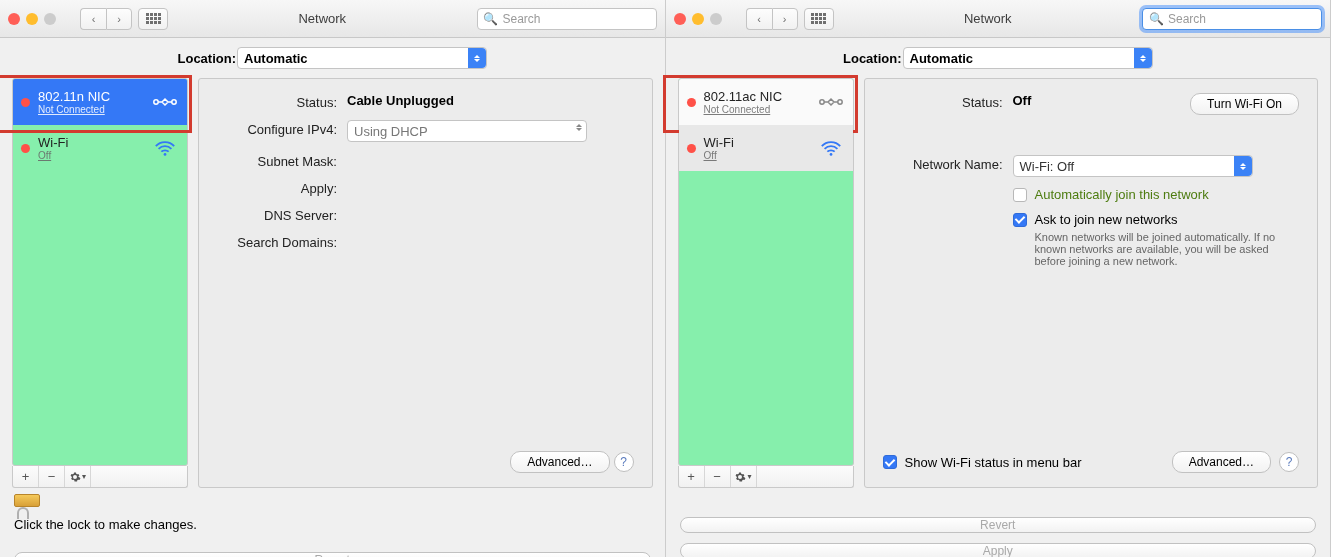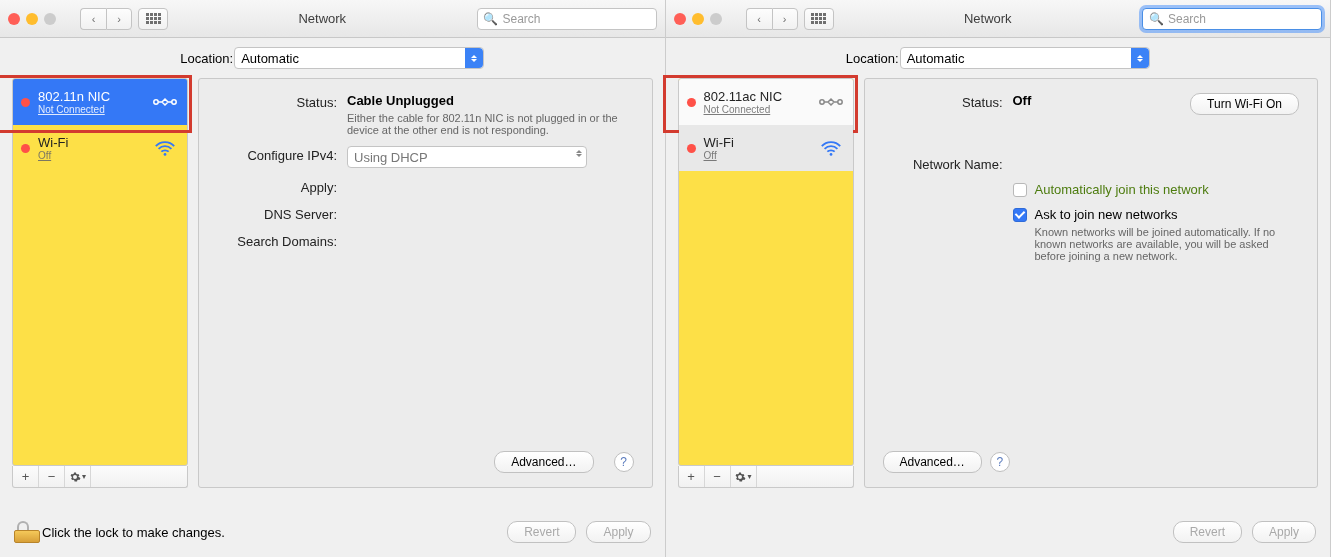--- a/index.html
+++ b/index.html
@@ -13,28 +13,28 @@
 .segbtn { width: 26px; height: 22px; border:1px solid #c4c4c4; background:linear-gradient(#fdfdfd,#f1f1f1); display:flex;align-items:center;justify-content:center; color:#6f6f6f; font-size:11px;}
 .segbtn:first-child{border-radius:4px 0 0 4px; border-right:none;}
 .segbtn:last-child{border-radius:0 4px 4px 0;}
 .gridbtn { width:30px; height:22px; border:1px solid #c4c4c4; background:linear-gradient(#fdfdfd,#f1f1f1); border-radius:4px; display:flex;align-items:center;justify-content:center;}
 .gridicon{display:grid;grid-template-columns:repeat(4,3px);grid-template-rows:repeat(3,3px);gap:1px;}
 .gridicon span{background:#6f6f6f;}
 .title { flex:1; text-align:center; font-size:13px; color:#3d3d3d;}
 .search { width:180px; height:22px; border:1px solid #c4c4c4; border-radius:4px; background:#fff; display:flex; align-items:center; padding:0 6px; gap:4px; color:#9a9a9a; font-size:12px;}
 .search.focused{box-shadow:0 0 0 3px rgba(64,139,252,0.5); border-color:#4a8fe6;}
 .spacer8{width:8px;}
-.locrow { height:40px; display:flex; align-items:center; justify-content:center; gap:1px; font-size:13px; }
+.locrow { height:40px; display:flex; align-items:center; justify-content:center; gap:1px; font-size:13px;font-weight:bold; }
 .locsel { width:250px; height:22px; border:1px solid #c4c4c4; border-radius:4px; background:#fff; display:flex; align-items:center; padding:0 6px; font-size:13px; position:relative;}
 .selcap { position:absolute; right:0; top:0; bottom:0; width:18px; background:#3b82f6; border-radius:0 4px 4px 0; display:flex; flex-direction:column; align-items:center; justify-content:center;}
 .selcap::before{content:"";border-left:3px solid transparent;border-right:3px solid transparent;border-bottom:3px solid #fff; margin-bottom:1px;}
 .selcap::after{content:"";border-left:3px solid transparent;border-right:3px solid transparent;border-top:3px solid #fff;}
 .body { flex:1; display:flex; padding: 0 12px 0 12px; gap:10px;}
 .sidewrap{display:flex;flex-direction:column; width:176px;}
-.sidebar { width:176px; border:1px solid #c9c9c9; background:#fde047; border-radius:3px; height:388px; overflow:hidden;}
+.sidebar { width:176px; border:1px solid #c9c9c9; background:#86efac; border-radius:3px; height:388px; overflow:hidden;}
 .sbrow { height:46px; display:flex; align-items:center; padding:0 8px; gap:8px; position:relative; }
 .sbrow.sel { background:#3478f6; color:#fff;}
 .sbrow.sel2 { background:#e8e8e8; color:#333;}
 .reddot{width:9px;height:9px;border-radius:50%;background:#ff5148; flex-shrink:0;}
 .sbname{font-size:13px;line-height:14px;}
 .sbsub{font-size:10px;opacity:.85;text-decoration:underline;}
 .sbicon{margin-left:auto; width:28px; height:20px; display:flex;align-items:center;justify-content:center; color:#fff; font-size:14px;}
 .highlight{position:absolute;border:3px solid #d33b2f; pointer-events:none;}
 .sbfoot{height:22px;display:flex;align-items:center; border:1px solid #c9c9c9; border-top:none; background:linear-gradient(#fcfcfc,#f1f1f1); border-radius:0 0 3px 3px;}
 .sbfoot .fb{width:26px;height:100%;display:flex;align-items:center;justify-content:center;border-right:1px solid #d7d7d7;font-size:13px;color:#555;}
@@ -47,30 +47,30 @@
 .dsel .arrs{position:absolute;right:4px;top:3px;display:flex;flex-direction:column;gap:1px;}
 .dsel .arrs::before{content:"";border-left:3px solid transparent;border-right:3px solid transparent;border-bottom:3px solid #888;}
 .dsel .arrs::after{content:"";border-left:3px solid transparent;border-right:3px solid transparent;border-top:3px solid #888;}
 .dsel.blue .selcap2{position:absolute;right:0;top:0;bottom:0;width:18px;background:#3b82f6;border-radius:0 4px 4px 0;display:flex;flex-direction:column;align-items:center;justify-content:center;}
 .dsel.blue .selcap2::before{content:"";border-left:3px solid transparent;border-right:3px solid transparent;border-bottom:3px solid #fff;margin-bottom:1px;}
 .dsel.blue .selcap2::after{content:"";border-left:3px solid transparent;border-right:3px solid transparent;border-top:3px solid #fff;}
 .hint{font-size:11px;color:#666;margin-top:4px; max-width:280px;}
 .btn{height:22px;padding:0 16px;border:1px solid #c1c1c1;background:linear-gradient(#fff,#f2f2f2);border-radius:10px;font-size:12px;display:inline-flex;align-items:center;justify-content:center;}
 .btn.dis{color:#a9a9a9;}
 .helpbtn{width:20px;height:20px;border-radius:50%;border:1px solid #bfbfbf;display:inline-flex;align-items:center;justify-content:center;color:#5a7bbd;font-size:12px;background:#fff;}
-.bottombar{height:50px;display:flex;align-items:center;padding:0 14px;gap:10px;}
+.bottombar{height:50px;display:flex;padding:0 14px;gap:10px;flex-direction:column;}
 .lockicon{width:18px;height:22px; position:relative;}
 .lockicon .body{position:absolute;bottom:0;width:18px;height:13px;background:linear-gradient(#f5c95a,#d8a038);border-radius:2px;border:1px solid #b8842a;}
 .lockicon .sh{position:absolute;top:0;left:3px;width:12px;height:12px;border:2px solid #b0b0b0;border-bottom:none;border-radius:7px 7px 0 0;}
 .cb{width:14px;height:14px;border:1px solid #b8b8b8;border-radius:3px;display:inline-flex;align-items:center;justify-content:center;background:#fff; flex-shrink:0;}
 .cb.checked{background:#3478f6;border-color:#2f6bd8;}
 .cb.checked::after{content:"";width:4px;height:7px;border:solid #fff;border-width:0 2px 2px 0;transform:rotate(45deg);margin-top:-2px;}
 .wifiicon svg{width:22px;height:18px;}
 .ethicon{font-size:13px;letter-spacing:-1px;}
-.footrow{margin-top:auto;display:flex;align-items:center;justify-content:flex-end;gap:20px;}
+.footrow{margin-top:auto;display:flex;align-items:center;justify-content:flex-end;gap:4px;}
 .footrow.left{justify-content:space-between;}
 </style>
 </head>
 <body>
 
 <div class="pane">
   <div class="toolbar">
     <div class="traffic">
       <div class="tl red"></div>
       <div class="tl yellow"></div>
@@ -160,32 +160,35 @@
             <span style="font-size:8px;margin-left:1px;">▾</span>
         </div>
       </div>
     </div>
 
     <div class="detail">
       <div class="frow">
         <div class="flab">Status:</div>
         <div class="fval">
           <b>Cable Unplugged</b>
-          <div class="hint">Either the cable for 802.11n NIC is not plugged in or the device at the other end is not responding.</div>
         </div>
       </div>
       <div class="frow">
         <div class="flab">Configure IPv4:</div>
         <div class="fval">
           <div class="dsel">
             <span>Using DHCP</span>
             <span class="arrs"></span>
           </div>
         </div>
       </div>
+      <div class="frow">
+          <div class="flab">Subnet Mask:</div>
+          <div class="fval"></div>
+        </div>
       <div class="frow">
           <div class="flab">Apply:</div>
           <div class="fval"></div>
         </div>
       <div class="frow">
           <div class="flab">DNS Server:</div>
           <div class="fval"></div>
         </div>
       <div class="frow">
           <div class="flab">Search Domains:</div>
@@ -308,40 +311,50 @@
         <div class="flab">Status:</div>
         <div class="fval" style="display:flex;align-items:flex-start;">
           <b>Off</b>
           <div style="flex:1"></div>
           <button class="btn">Turn Wi-Fi On</button>
         </div>
       </div>
       <div style="height:30px"></div>
       <div class="frow">
         <div class="flab">Network Name:</div>
+        <div class="fval">
+          <div class="dsel blue">
+            <span style="color:#333;">Wi-Fi: Off</span>
+            <span class="selcap2"></span>
+          </div>
+        </div>
       </div>
       <div class="frow">
         <div class="flab"></div>
         <div class="fval" style="display:flex;align-items:center;gap:8px;">
           <span class="cb"></span>
           <span style="color:#4d7c0f;">Automatically join this network</span>
         </div>
       </div>
       <div class="frow">
         <div class="flab"></div>
         <div class="fval">
           <div style="display:flex;align-items:center;gap:8px;">
             <span class="cb checked"></span>
             <span>Ask to join new networks</span>
           </div>
           <div class="hint" style="margin-left:22px;">Known networks will be joined automatically. If no known networks are available, you will be asked before joining a new network.</div>
         </div>
       </div>
       <div class="footrow left">
         <div style="display:flex;align-items:center;gap:8px;">
+          <span class="cb checked"></span>
+          <span>Show Wi-Fi status in menu bar</span>
+        </div>
+        <div style="display:flex;align-items:center;gap:8px;">
           <button class="btn">Advanced…</button>
           <span class="helpbtn">?</span>
         </div>
       </div>
     </div>
   </div>
 
   <div class="bottombar">
     <div style="flex:1"></div>
     <button class="btn dis">Revert</button>

